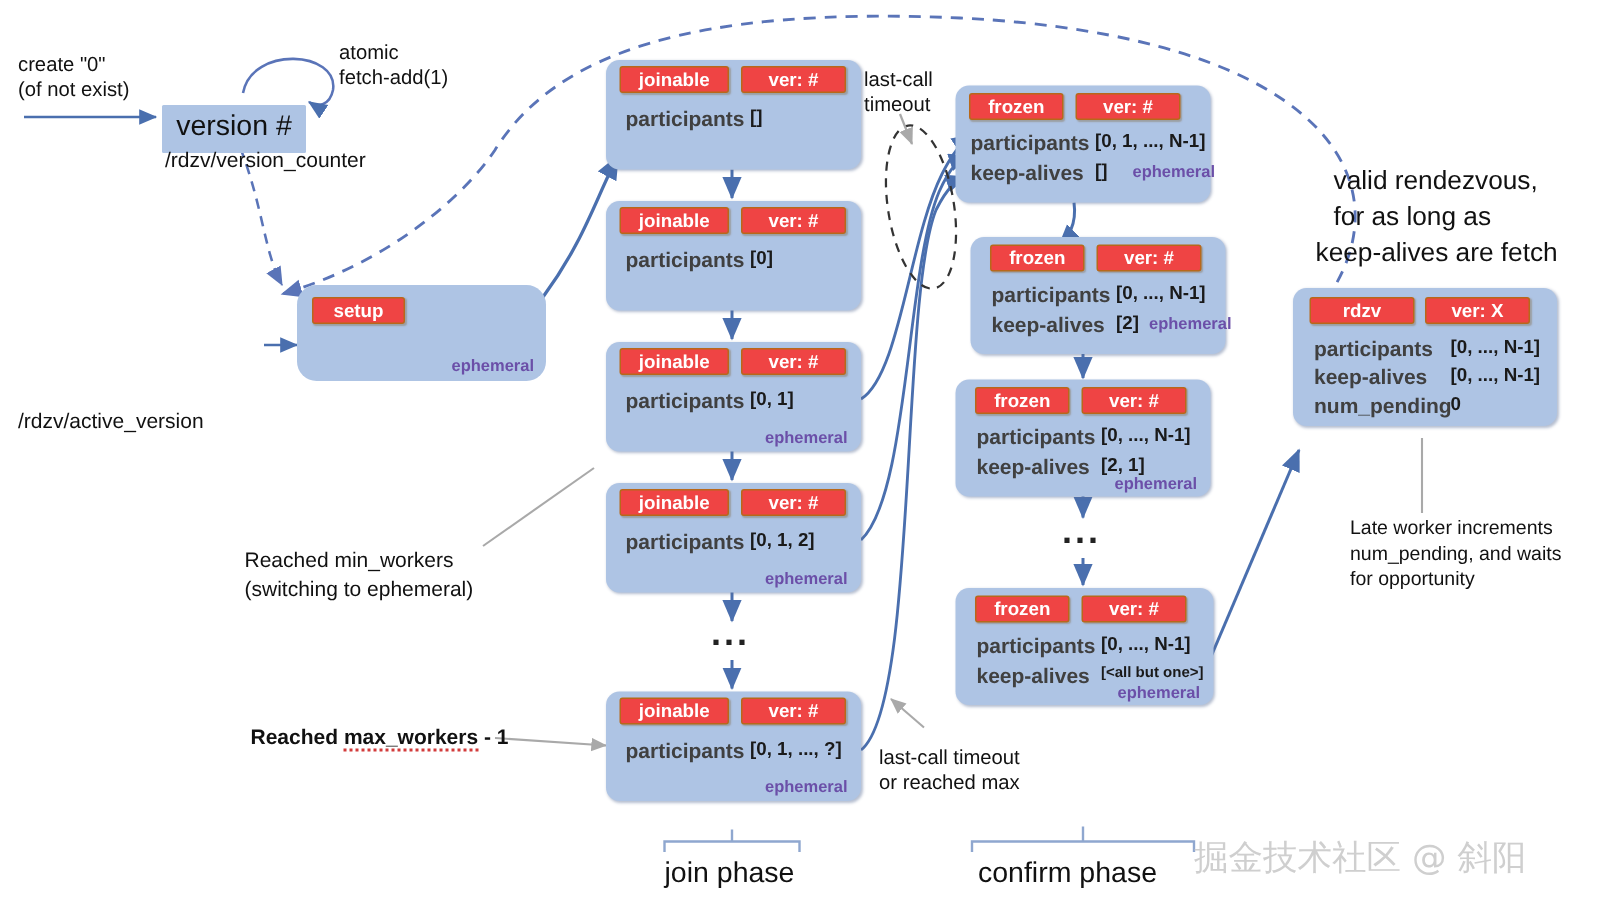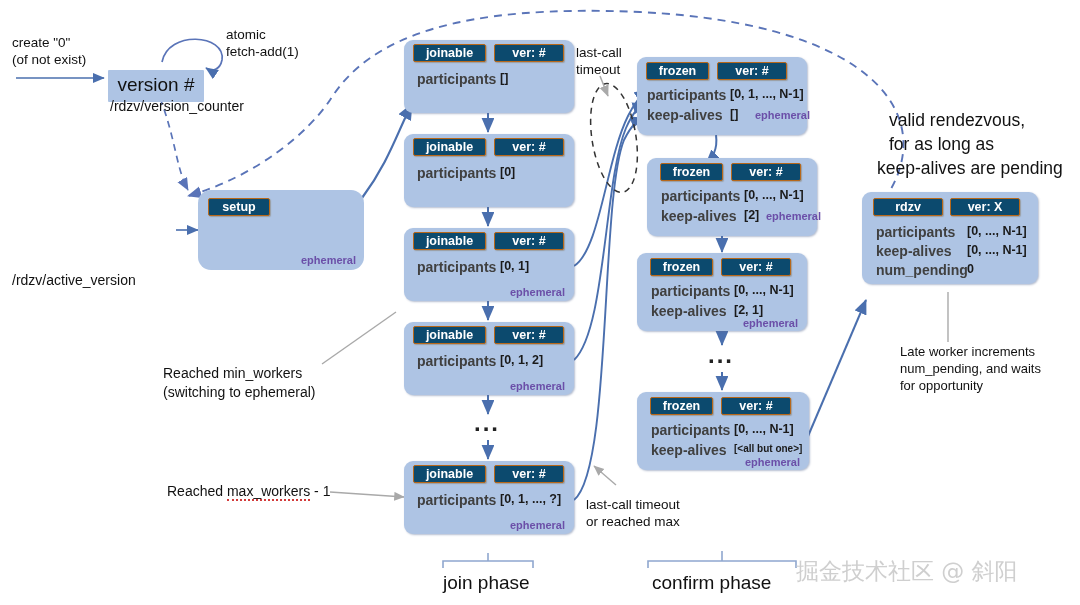--- a/index.html
+++ b/index.html
@@ -4,21 +4,21 @@
 <style>
   html,body{margin:0;padding:0;background:#ffffff;}
   body{width:1080px;height:605px;position:relative;overflow:hidden;
        font-family:"Liberation Sans",sans-serif;color:#000;}
   #stage{position:absolute;left:0;top:0;width:1080px;height:605px;}
   svg.wires{position:absolute;left:0;top:0;width:1080px;height:605px;pointer-events:none;}
 
   .node{position:absolute;background:#aec4e4;border-radius:9px;box-sizing:border-box;}
   .node.shadow{box-shadow:1px 1px 2px rgba(90,110,150,.45);}
 
-  .badge{position:absolute;background:#0c4a6e;color:#fff;font-weight:bold;
+  .badge{position:absolute;background:#ef4444;color:#fff;font-weight:bold;
          text-align:center;border:1px solid #b8681a;box-sizing:border-box;
          font-size:12.5px;line-height:17px;height:18px;border-radius:2px;
          box-shadow:1px 1px 1px rgba(120,90,40,.35);}
 
   .field-k{position:absolute;font-size:14px;font-weight:bold;color:#404040;white-space:nowrap;}
   .field-v{position:absolute;font-size:12.5px;font-weight:bold;color:#1a1a1a;white-space:nowrap;}
   .field-v.small{font-size:10px;}
   .eph{position:absolute;font-size:11px;color:#6b4fa8;font-weight:600;white-space:nowrap;text-align:right;}
   .note{position:absolute;font-size:13.5px;color:#111;line-height:17px;}
   .sq{border-bottom:2px dotted #d23b3b;}
@@ -101,21 +101,21 @@
     <div>fetch-add(1)</div>
   </div>
 
   <div class="bignode shadow" style="left:108px;top:70px;width:96px;height:32px;border-radius:1px;">
     <div class="t" style="top:4px;font-size:19px;">version #</div>
   </div>
   <div class="note" style="left:110px;top:98px;font-size:14px;">/rdzv/version_counter</div>
 
   <div class="note" style="left:12px;top:272px;font-size:14px;">/rdzv/active_version</div>
 
-  <div class="bignode shadow" style="left:198px;top:190px;width:166px;height:80px;">
+  <div class="bignode shadow" style="left:198px;top:190px;width:166px;height:64px;">
     <div class="badge" style="left:10px;top:8px;width:62px;">setup</div>
     <div class="eph" style="right:8px;bottom:4px;">ephemeral</div>
   </div>
 
   <div class="node shadow" style="left:404px;top:40px;width:170px;height:73px;">
     <div class="badge" style="left:9px;top:4px;width:73px;">joinable</div>
     <div class="badge" style="left:90px;top:4px;width:70px;">ver: #</div>
     <div class="field-k" style="left:13px;top:31px;">participants</div>
     <div class="field-v" style="left:96px;top:31px;">[]</div>
   </div>
@@ -214,28 +214,28 @@
   <div class="note" style="left:586px;top:496px;">
     <div>last-call timeout</div>
     <div>or reached max</div>
   </div>
 
   <div class="note" style="left:163px;top:364px;font-size:14px;line-height:19px;">
     <div>Reached min_workers</div>
     <div>(switching to ephemeral)</div>
   </div>
 
-  <div class="note" style="left:167px;top:483px;font-size:14px;">
+  <div class="note" style="left:167px;top:483px;font-size:14px;font-weight:bold;">
     <span>Reached </span><span class="sq">max_workers</span><span> - 1</span>
   </div>
 
   <div style="position:absolute;left:889px;top:108px;font-size:17.5px;line-height:24px;color:#111;">
     <div>valid rendezvous,</div>
     <div>for as long as</div>
-    <div style="margin-left:-12px;">keep-alives are pending</div>
+    <div style="margin-left:-12px;">keep-alives are fetch</div>
   </div>
 
   <div class="note" style="left:900px;top:343px;font-size:13px;line-height:17px;">
     <div>Late worker increments</div>
     <div>num_pending, and waits</div>
     <div>for opportunity</div>
   </div>
 
   <div class="phase" style="left:443px;top:572px;">join phase</div>
   <div class="phase" style="left:652px;top:572px;">confirm phase</div>

